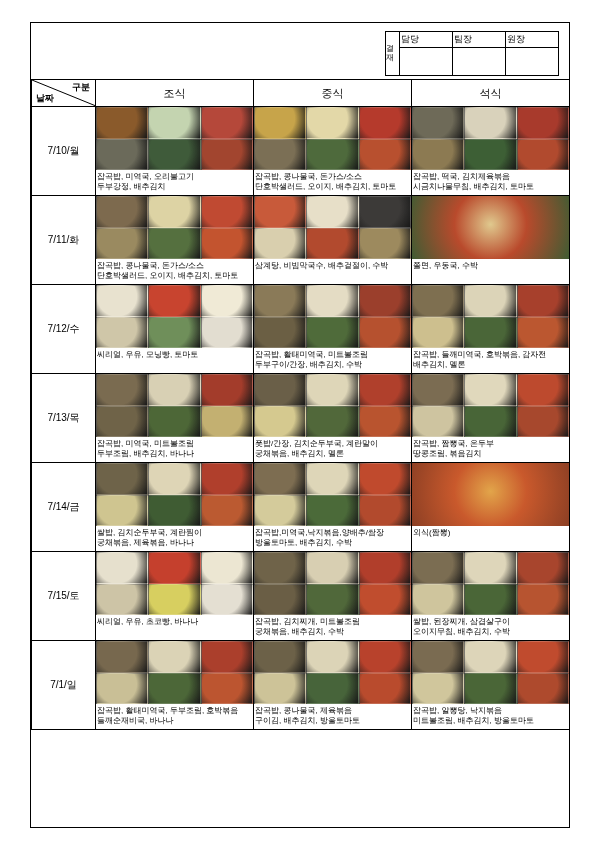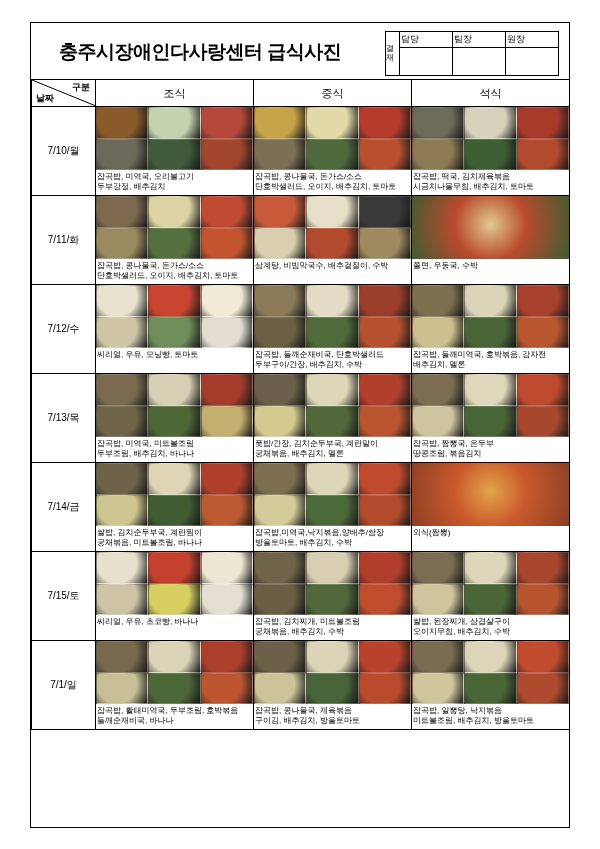--- a/index.html
+++ b/index.html
@@ -61,21 +61,20 @@
   .tray span{display:block;}
   .single{position:absolute;inset:0;}
 </style>
 </head>
 <body>
 
 <div class="page">
   <div class="sheet">
 
     <div class="hdr">
-      <div class="title">충주시장애인다사랑센터  급식사진</div>
 
       <table class="approval">
         <tbody>
             <tr>
           <td class="sideways" rowspan="2">
             <span>결</span><br>
             <span>재</span>
           </td>
           <td class="lbl">담당</td>
           <td class="lbl">팀장</td>
@@ -229,21 +228,21 @@
                 <span class="tray">
                   <span style="background:radial-gradient(circle at 40% 35%, #8a7a58 0%, #8a7a58 55%, rgba(0,0,0,0.45) 100%);border:1px solid rgba(255,255,255,0.18);box-sizing:border-box;"></span>
                   <span style="background:radial-gradient(circle at 40% 35%, #e4dcc4 0%, #e4dcc4 55%, rgba(0,0,0,0.45) 100%);border:1px solid rgba(255,255,255,0.18);box-sizing:border-box;"></span>
                   <span style="background:radial-gradient(circle at 40% 35%, #9b3f2c 0%, #9b3f2c 55%, rgba(0,0,0,0.45) 100%);border:1px solid rgba(255,255,255,0.18);box-sizing:border-box;"></span>
                   <span style="background:radial-gradient(circle at 40% 35%, #6b5f44 0%, #6b5f44 55%, rgba(0,0,0,0.45) 100%);border:1px solid rgba(255,255,255,0.18);box-sizing:border-box;"></span>
                   <span style="background:radial-gradient(circle at 40% 35%, #4f6b3a 0%, #4f6b3a 55%, rgba(0,0,0,0.45) 100%);border:1px solid rgba(255,255,255,0.18);box-sizing:border-box;"></span>
                   <span style="background:radial-gradient(circle at 40% 35%, #b6512f 0%, #b6512f 55%, rgba(0,0,0,0.45) 100%);border:1px solid rgba(255,255,255,0.18);box-sizing:border-box;"></span>
                 </span>
               </span>
               <div class="menu-text">
-                <div>잡곡밥, 들깨순재비국, 단호박샐러드</div>
+                <div>잡곡밥, 활태미역국, 미트볼조림</div>
                 <div>두부구이/간장, 배추김치, 수박</div>
               </div>
             </td>
             <td class="photocell">
               <span class="photo-wrap">
                 <span class="tray">
                   <span style="background:radial-gradient(circle at 40% 35%, #7e6f50 0%, #7e6f50 55%, rgba(0,0,0,0.45) 100%);border:1px solid rgba(255,255,255,0.18);box-sizing:border-box;"></span>
                   <span style="background:radial-gradient(circle at 40% 35%, #dcd4b8 0%, #dcd4b8 55%, rgba(0,0,0,0.45) 100%);border:1px solid rgba(255,255,255,0.18);box-sizing:border-box;"></span>
                   <span style="background:radial-gradient(circle at 40% 35%, #a7402c 0%, #a7402c 55%, rgba(0,0,0,0.45) 100%);border:1px solid rgba(255,255,255,0.18);box-sizing:border-box;"></span>
                   <span style="background:radial-gradient(circle at 40% 35%, #cdbf8e 0%, #cdbf8e 55%, rgba(0,0,0,0.45) 100%);border:1px solid rgba(255,255,255,0.18);box-sizing:border-box;"></span>
@@ -316,21 +315,21 @@
                   <span style="background:radial-gradient(circle at 40% 35%, #6e6349 0%, #6e6349 55%, rgba(0,0,0,0.45) 100%);border:1px solid rgba(255,255,255,0.18);box-sizing:border-box;"></span>
                   <span style="background:radial-gradient(circle at 40% 35%, #ded5b6 0%, #ded5b6 55%, rgba(0,0,0,0.45) 100%);border:1px solid rgba(255,255,255,0.18);box-sizing:border-box;"></span>
                   <span style="background:radial-gradient(circle at 40% 35%, #b03f2c 0%, #b03f2c 55%, rgba(0,0,0,0.45) 100%);border:1px solid rgba(255,255,255,0.18);box-sizing:border-box;"></span>
                   <span style="background:radial-gradient(circle at 40% 35%, #cfc590 0%, #cfc590 55%, rgba(0,0,0,0.45) 100%);border:1px solid rgba(255,255,255,0.18);box-sizing:border-box;"></span>
                   <span style="background:radial-gradient(circle at 40% 35%, #3f5c33 0%, #3f5c33 55%, rgba(0,0,0,0.45) 100%);border:1px solid rgba(255,255,255,0.18);box-sizing:border-box;"></span>
                   <span style="background:radial-gradient(circle at 40% 35%, #bb5a31 0%, #bb5a31 55%, rgba(0,0,0,0.45) 100%);border:1px solid rgba(255,255,255,0.18);box-sizing:border-box;"></span>
                 </span>
               </span>
               <div class="menu-text">
                 <div>쌀밥, 김치순두부국, 계란찜이</div>
-                <div>궁채볶음, 미트볼조림, 바나나</div>
+                <div>궁채볶음, 제육볶음, 바나나</div>
               </div>
             </td>
             <td class="photocell">
               <span class="photo-wrap">
                 <span class="tray">
                   <span style="background:radial-gradient(circle at 40% 35%, #7d6d51 0%, #7d6d51 55%, rgba(0,0,0,0.45) 100%);border:1px solid rgba(255,255,255,0.18);box-sizing:border-box;"></span>
                   <span style="background:radial-gradient(circle at 40% 35%, #ded6b8 0%, #ded6b8 55%, rgba(0,0,0,0.45) 100%);border:1px solid rgba(255,255,255,0.18);box-sizing:border-box;"></span>
                   <span style="background:radial-gradient(circle at 40% 35%, #c04a2d 0%, #c04a2d 55%, rgba(0,0,0,0.45) 100%);border:1px solid rgba(255,255,255,0.18);box-sizing:border-box;"></span>
                   <span style="background:radial-gradient(circle at 40% 35%, #d4cb9b 0%, #d4cb9b 55%, rgba(0,0,0,0.45) 100%);border:1px solid rgba(255,255,255,0.18);box-sizing:border-box;"></span>
                   <span style="background:radial-gradient(circle at 40% 35%, #4b6a39 0%, #4b6a39 55%, rgba(0,0,0,0.45) 100%);border:1px solid rgba(255,255,255,0.18);box-sizing:border-box;"></span>

